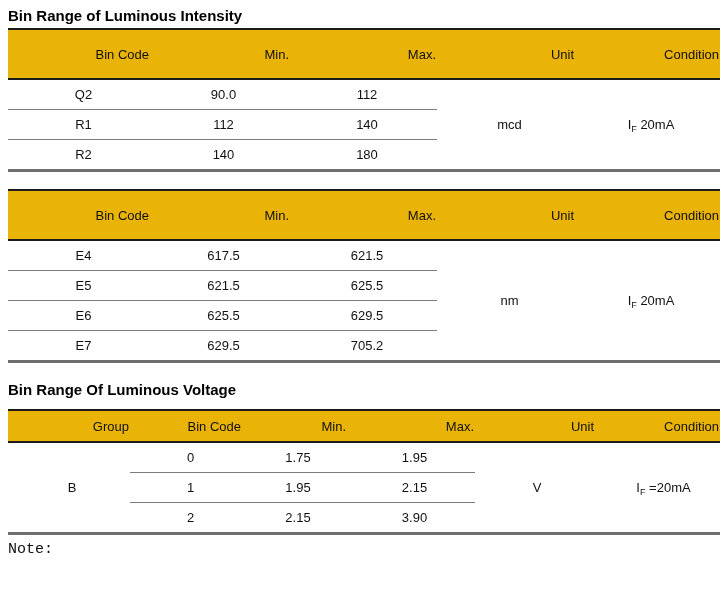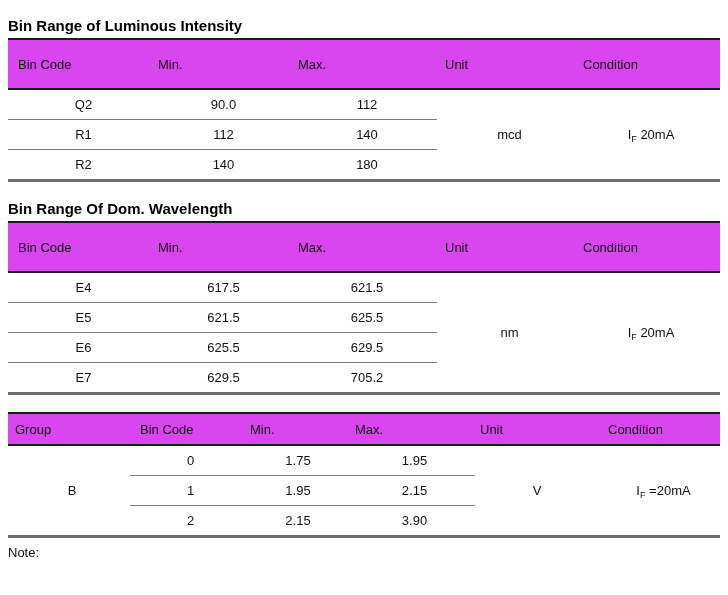--- a/index.html
+++ b/index.html
@@ -3,45 +3,45 @@
 <meta charset="utf-8">
 <style>
   html, body { margin: 0; padding: 0; }
   body {
     width: 728px; height: 595px;
     background: #ffffff;
     font-family: "Liberation Sans", sans-serif;
     color: #111;
     overflow: hidden;
   }
-  .page { padding: 16px 8px 0 8px; }
+  .page { padding: 6px 8px 0 8px; }
 
   .tbl-title {
     font-size: 15px;
     font-weight: bold;
     margin: 0 0 3px 0;
     line-height: 19px;
     color: #000;
   }
   section { margin-bottom: 17px; }
   section.sec3 .tbl-title { margin-bottom: 10px; }
 
   table.bins {
     border-collapse: collapse;
     table-layout: fixed;
     width: 712px;
     border-top: 2px solid #1b1b1b;
     border-bottom: 3px solid #6d6d6d;
     font-size: 13px;
   }
   table.bins thead th {
-    background: #d946ef;
+    background: #eab308;
     border-bottom: 2px solid #1b1b1b;
     font-weight: normal;
-    text-align: left;
+    text-align: right;
     vertical-align: middle;
   }
   table.t12 thead th { height: 46px; }
   table.t3  thead th { height: 28px; }
   table.bins td {
     height: 27px;
     vertical-align: middle;
     text-align: center;
   }
   
@@ -52,21 +52,21 @@
   table.t3 th:nth-child(2), table.t3 td.b  { padding-left: 10px; }
   table.t3 th:nth-child(3), table.t3 td.mn { padding-left: 8px;  }
   table.t3 th:nth-child(4), table.t3 td.mx { padding-left: 8px;  }
   table.t3 th:nth-child(5), table.t3 td.u  { padding-left: 5px;  }
   table.t3 th:nth-child(6), table.t3 td.cd { padding-left: 13px; }
 
   td.rb { border-bottom: 1px solid #7c7c7c; }
 
   sub.f { font-size: 9px; vertical-align: -3px; line-height: 0; }
 
-  .notes { margin-top: -10px; font-size: 13px; line-height: 16px; color: #111; }
+  .notes { margin-top: -10px; font-size: 15px; line-height: 16px; color: #111; font-family: Liberation Mono, monospace; }
 </style>
 </head>
 <body>
 
 <div class="page">
 
   <section class="sec1">
     <h2 class="tbl-title">Bin Range of Luminous Intensity</h2>
     <table class="bins t12">
       <colgroup>
@@ -101,21 +101,20 @@
         <tr>
           <td class="c1">R2</td>
           <td>140</td>
           <td>180</td>
         </tr>
       </tbody>
     </table>
   </section>
 
   <section class="sec2">
-    <h2 class="tbl-title">Bin Range Of Dom. Wavelength</h2>
     <table class="bins t12">
       <colgroup>
         <col style="width:142px">
           <col style="width:140px">
           <col style="width:147px">
           <col style="width:138px">
           <col style="width:145px">
       </colgroup>
       <thead>
         <tr>
@@ -147,20 +146,21 @@
         <tr>
           <td class="c1">E7</td>
           <td>629.5</td>
           <td>705.2</td>
         </tr>
       </tbody>
     </table>
   </section>
 
   <section class="sec3">
+    <h2 class="tbl-title">Bin Range Of Luminous Voltage</h2>
     <table class="bins t3">
       <colgroup>
         <col style="width:122px">
           <col style="width:112px">
           <col style="width:105px">
           <col style="width:128px">
           <col style="width:120px">
           <col style="width:125px">
       </colgroup>
       <thead>

